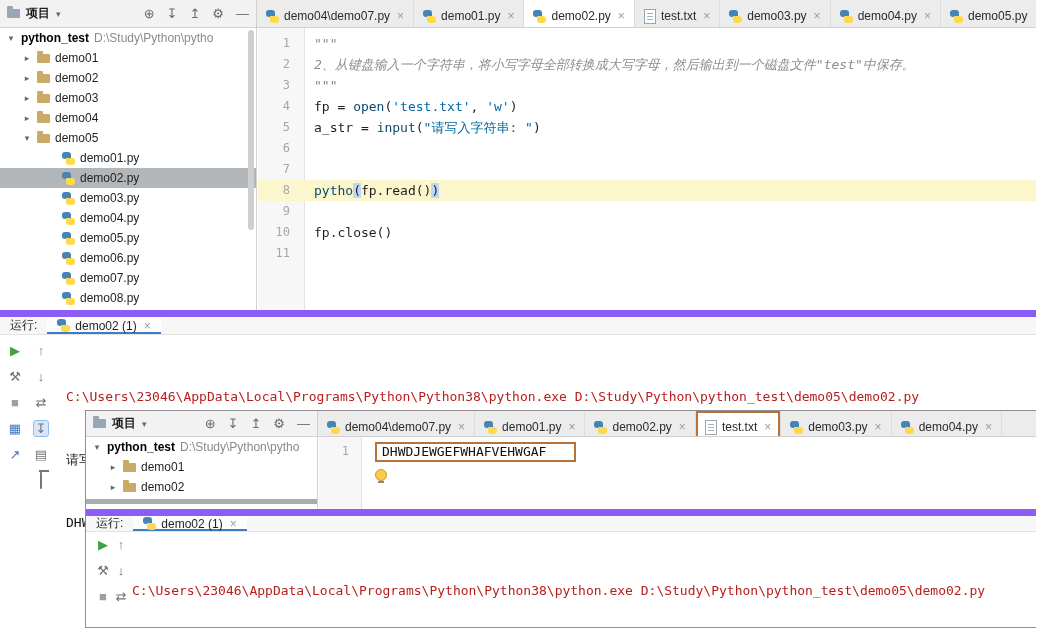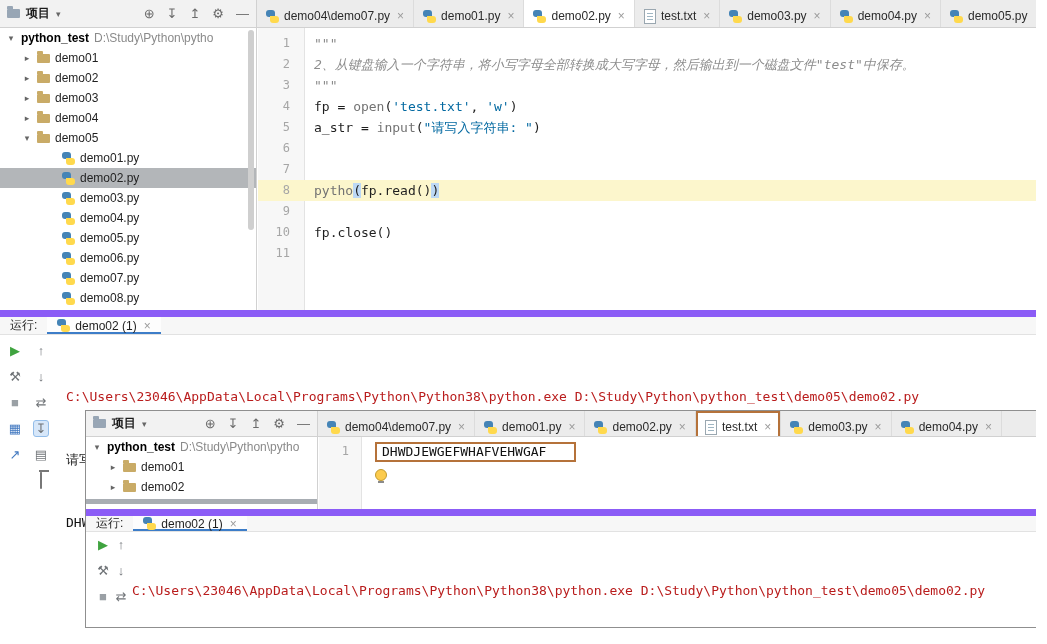--- a/index.html
+++ b/index.html
@@ -51,21 +51,21 @@
   
   .editor{position:absolute;left:258px;top:28px;right:0;height:282px;background:#fff;
           font-family:"DejaVu Sans Mono","Liberation Mono",monospace;font-size:13px;
           padding-top:5px;box-sizing:border-box;overflow:hidden;}
   .gutter-bg{position:absolute;left:0;top:0;bottom:0;width:46px;background:#f7f7f7;border-right:1px solid #e3e3e3;}
   .cl{display:flex;height:21px;line-height:21px;position:relative;}
   .cl.caret{background:#fcf6cc;}
   .ln{width:46px;flex:none;text-align:right;padding-right:14px;color:#a6a6a6;font-size:12px;box-sizing:border-box;}
   .ct{padding-left:10px;white-space:pre;}
   .tk.doc{color:#8c8c8c;font-style:italic;}
-  .tk.fn{color:#737373;}
+  .tk.fn{color:#0c4a6e;}
   .tk.str{color:#0369a1;}
   .tk.m{background:#bcd8f5;}
 
   
   .run-header{position:absolute;left:0;top:310px;right:0;height:25px;background:#f7f7f7;
               border-top:7px solid #8b5cf6;border-bottom:1px solid #e2e2e2;display:flex;align-items:stretch;box-sizing:border-box;}
   .run-label{align-self:center;padding:0 10px;}
   .run-tab{display:flex;align-items:center;gap:5px;padding:0 10px;box-shadow:inset 0 -2px 0 #3d7dc8;background:#fdfdfd;}
   .run-body{position:absolute;left:0;top:336px;right:0;bottom:0;background:#fff;}
   .rt-col{position:absolute;display:flex;flex-direction:column;gap:13px;align-items:center;width:18px;

